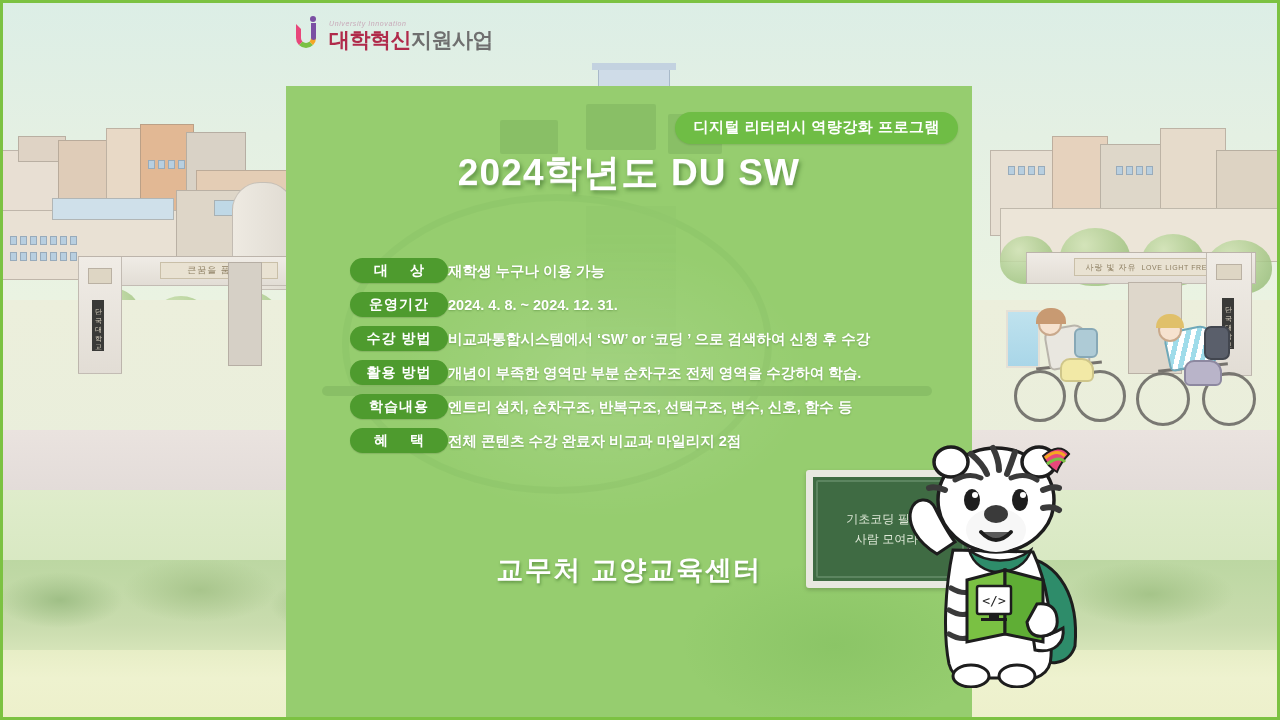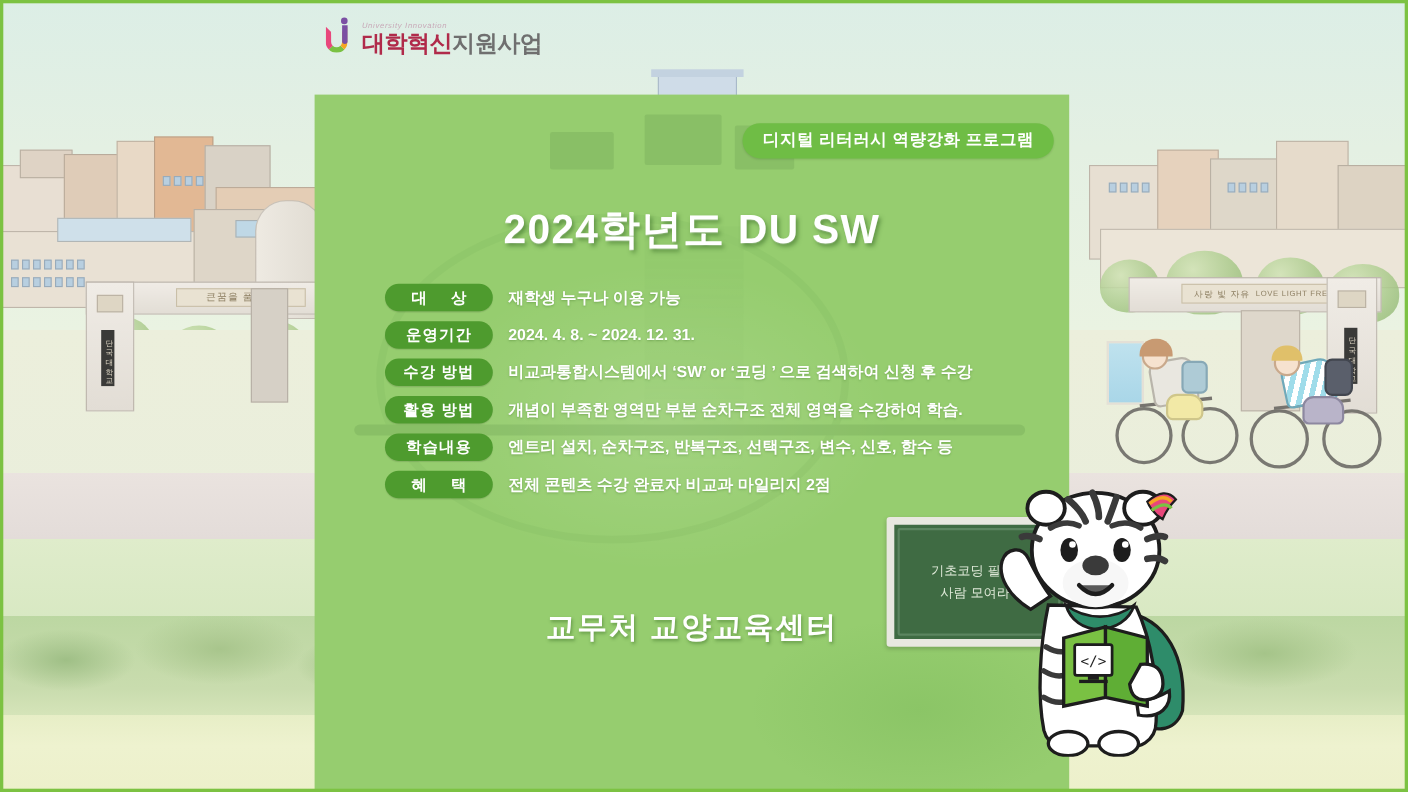--- a/index.html
+++ b/index.html
@@ -121,40 +121,40 @@
     box-shadow: 0 1px 2px rgba(0,0,0,.12);
   }
 
   .title {
     position: absolute; left: 0; right: 0; top: 62px;
     text-align: center; color: #ffffff;
     font-size: 37px; font-weight: bold; line-height: 1.34;
     letter-spacing: 1.2px;
     text-shadow: 2px 3px 4px rgba(40,90,25,.5), 0 1px 0 rgba(255,255,255,.35);
   }
-  .title .line { display: block; white-space: nowrap; margin-top: 36px; }
+  .title .line { display: block; white-space: nowrap; }
 
   .rows { position: absolute; left: 64px; top: 172px; width: 606px; }
   .row {
     display: flex; align-items: flex-start; margin-bottom: 9px;
   }
   .row.tall { margin-bottom: 9px; }
   .pill {
     flex: 0 0 auto; width: 98px; height: 25px; border-radius: 13px;
     background: #4e9b2e; color: #ffffff;
     font-size: 14px; font-weight: bold;
     display: flex; align-items: center; justify-content: center;
     letter-spacing: 1px; white-space: nowrap;
     box-shadow: 0 1px 1px rgba(0,0,0,.12);
   }
   .pill.spread { letter-spacing: 0; }
   .pill.spread span { display: inline-block; }
   .pill.spread .gap { width: 22px; }
   .val {
-    flex: 1 1 auto; margin-left: 14px; color: #ffffff;
+    flex: 1 1 auto; color: #ffffff;
     font-size: 14.5px; font-weight: bold; line-height: 1.55;
     text-shadow: 0 1px 2px rgba(50,100,30,.35);
     padding-top: 2px;
   }
   .val .sub { display: block; }
 
   .footer-org {
     position: absolute; left: 0; right: 0; top: 466px;
     text-align: center; color: #ffffff;
     font-size: 27px; font-weight: bold; letter-spacing: 1.5px;

